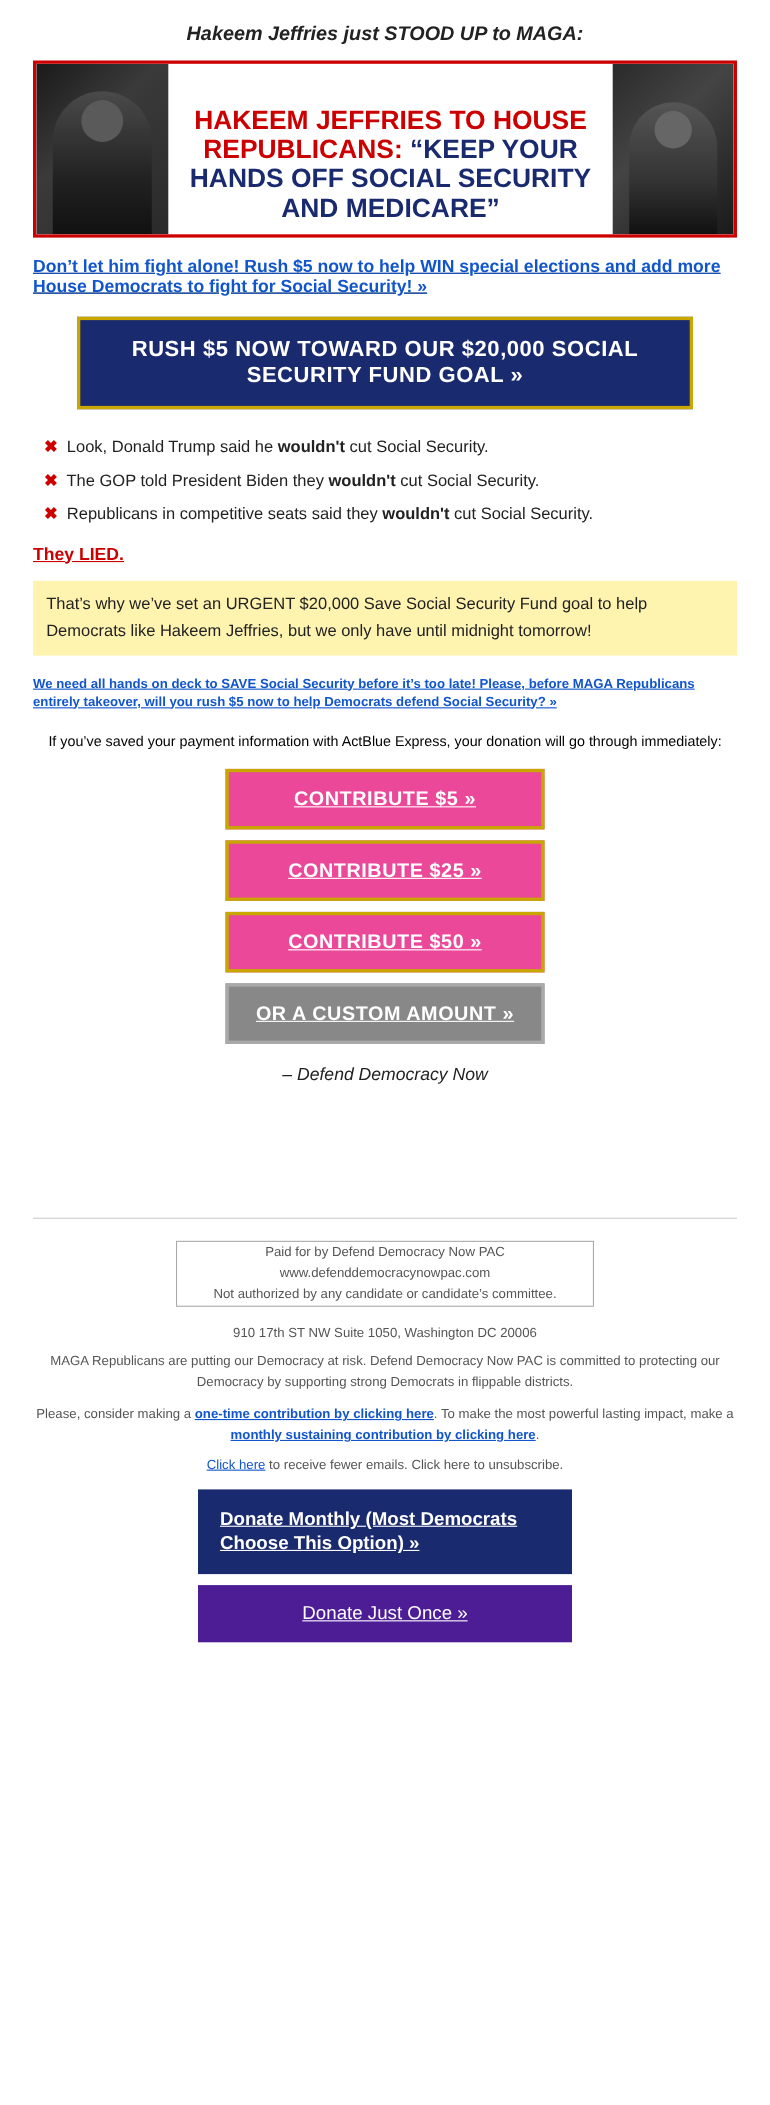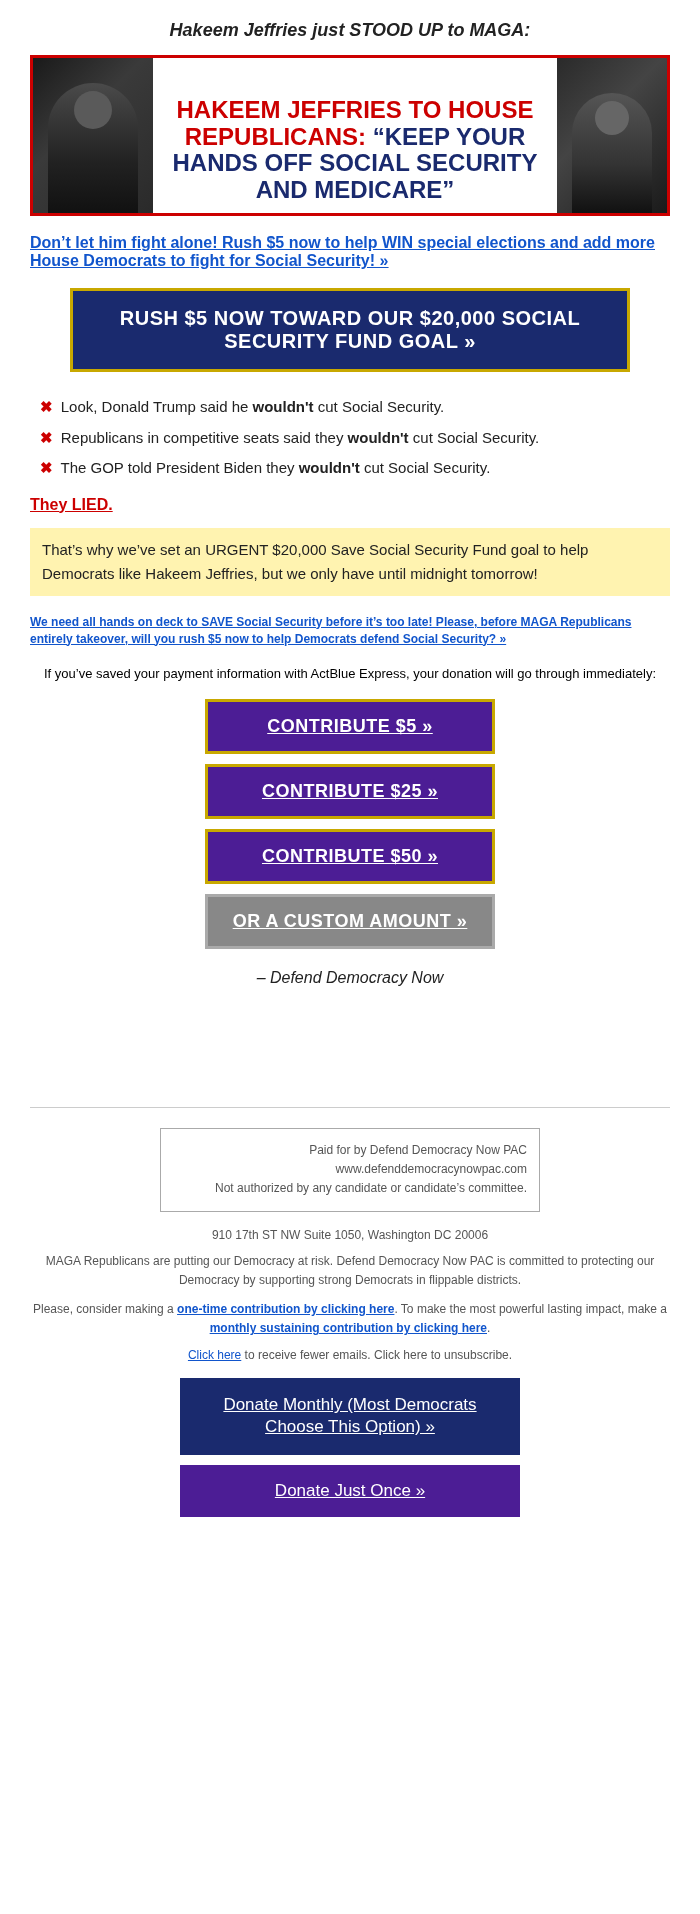--- a/index.html
+++ b/index.html
@@ -168,21 +168,21 @@
     }
     .actblue-note {
       text-align: center;
       font-size: 13px;
       color: #000000;
       margin-bottom: 16px;
       line-height: 1.5;
     }
     .contribute-btn {
       display: block;
-      background: #4c1d95;
+      background: #ec4899;
       border: 3px solid #c8a800;
       color: #fff;
       text-align: center;
       font-size: 18px;
       font-weight: 900;
       text-transform: uppercase;
       padding: 14px 20px;
       margin: 0 auto 10px auto;
       max-width: 290px;
       cursor: pointer;
@@ -199,24 +199,23 @@
       color: #222;
       margin: 20px 0 40px 0;
     }
     .divider {
       border: none;
       border-top: 1px solid #ccc;
       margin: 20px 0;
     }
     .footer-box {
       border: 1px solid #aaa;
-      padding: 12px;
       max-width: 380px;
       margin: 0 auto 16px auto;
-      text-align: right;
+      text-align: center;
       font-size: 12px;
       color: #555;
       line-height: 1.6;
     }
     .footer-address {
       text-align: center;
       font-size: 12px;
       color: #555;
       margin-bottom: 10px;
     }
@@ -251,23 +250,23 @@
     }
     .footer-unsubscribe a {
       color: #1155cc;
       text-decoration: underline;
     }
     .donate-monthly-btn {
       display: block;
       background: #1a2a6e;
       border: none;
       color: #fff;
-      text-align: center;
+      text-align: left;
       font-size: 17px;
-      font-weight: 400;
+      font-weight: 700;
       padding: 16px 20px;
       margin: 0 auto 10px auto;
       max-width: 340px;
       cursor: pointer;
       line-height: 1.3;
     }
     .donate-once-btn {
       display: block;
       background: #4c1d95;
       border: none;
@@ -309,25 +308,25 @@
 
   <a href="#" class="cta-main-btn">RUSH $5 NOW TOWARD OUR $20,000 SOCIAL SECURITY FUND GOAL »</a>
 
   <div class="bullet-list">
     <p>
       <span class="x-mark">✖</span>
       Look, Donald Trump said he <strong>wouldn't</strong> cut Social Security.
     </p>
     <p>
       <span class="x-mark">✖</span>
-      Republicans in competitive seats said they <strong>wouldn't</strong> cut Social Security.
+      The GOP told President Biden they <strong>wouldn't</strong> cut Social Security.
     </p>
     <p>
       <span class="x-mark">✖</span>
-      The GOP told President Biden they <strong>wouldn't</strong> cut Social Security.
+      Republicans in competitive seats said they <strong>wouldn't</strong> cut Social Security.
     </p>
   </div>
 
   <span class="they-lied">They LIED.</span>
 
   <div class="highlight-box">That’s why we’ve set an URGENT $20,000 Save Social Security Fund goal to help Democrats like Hakeem Jeffries, but we only have until midnight tomorrow!</div>
 
   <div class="call-to-action-link">
     <a href="#">We need all hands on deck to SAVE Social Security before it’s too late! Please, before MAGA Republicans entirely takeover, will you rush $5 now to help Democrats defend Social Security? »</a>
   </div>

